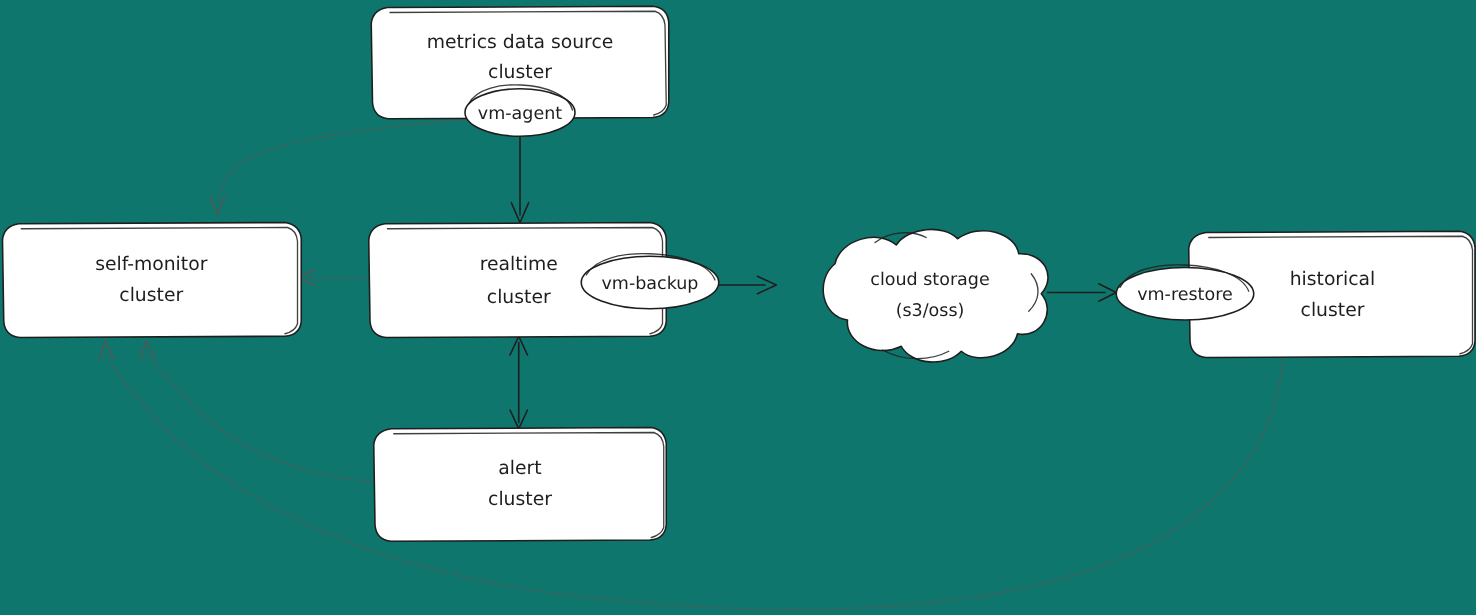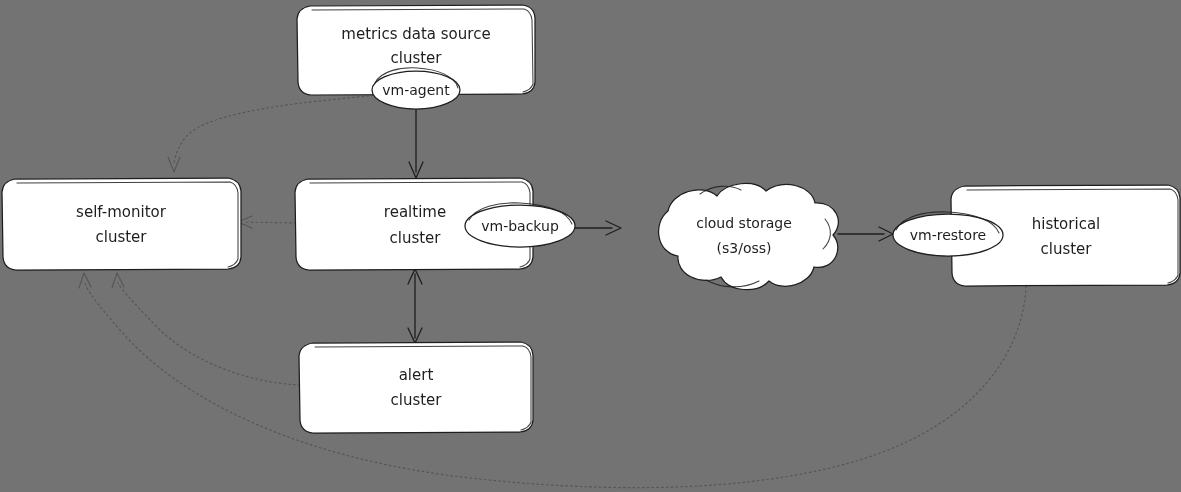--- a/index.html
+++ b/index.html
@@ -1,19 +1,19 @@
 <!DOCTYPE html>
 <html><head>
 <meta charset="utf-8">
 <style>
   html,body{margin:0;padding:0;background:#ffffff;}
   #canvas{
     position:relative;
     width:1181px;height:492px;
-    background:#737373;
+    background:#0f766e;
     font-family:"DejaVu Sans","Liberation Sans",sans-serif;
     overflow:hidden;
   }
   svg#diagram{position:absolute;left:0;top:0;width:1181px;height:492px;}
   .node-label{
     font-family:"DejaVu Sans","Liberation Sans",sans-serif;
     font-size:15px;
     fill:#1e1e1e;
     text-anchor:middle;
     dominant-baseline:middle;

